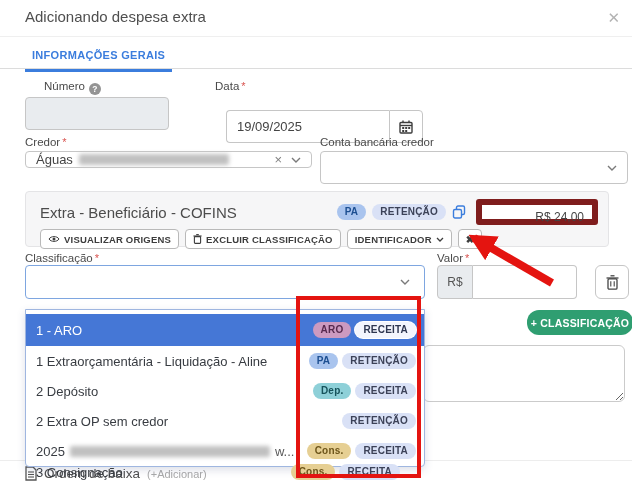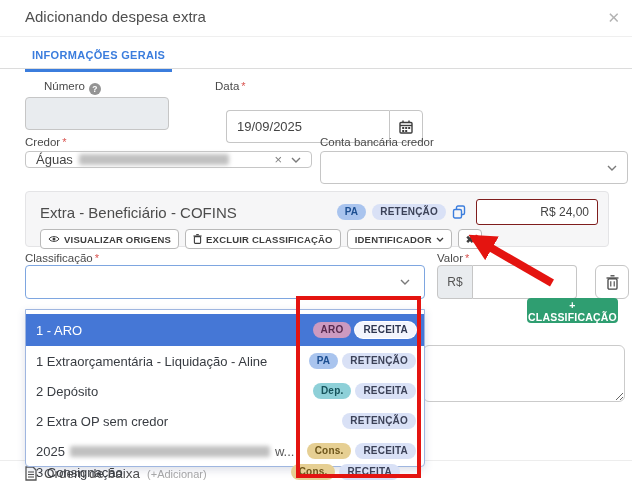--- a/index.html
+++ b/index.html
@@ -44,21 +44,21 @@
   .conta-select { left:320px; top:151px; width:308px; height:33px; padding:0 10px; }
   .blur-bar { display:inline-block; height:11px; border-radius:2px; background:#c0c0c0; filter:blur(2px); }
   .sel-right { margin-left:auto; display:flex; align-items:center; gap:9px; color:#808080; }
   .clear-x { font-size:13px; color:#808080; }
   .chev { display:inline-block; }
 
   
   .card { left:25px; top:191px; width:584px; height:56px; background:#f6f6f7; border:1px solid #e4e4e6; border-radius:4px; }
   .card-top { display:flex; align-items:center; padding:7px 10px 0 14px; gap:6px; }
   .card-title { font-size:15px; color:#4c4c4c; flex:1; white-space:nowrap; }
-  .amount-input { width:122px; height:26px; background:#fff; border:1px solid #7f1d1d; border-radius:3px;
+  .amount-input { width:122px; height:26px; background:#fff; border:6px solid #7f1d1d; border-radius:3px;
     font-size:12px; color:#444; text-align:right; padding:0 8px; line-height:24px; margin-left:4px; }
   .card-btns { display:flex; gap:6px; padding:4px 0 0 14px; }
   .mini-btn { height:20px; display:flex; align-items:center; gap:4px; padding:0 7px; border:1px solid #b9b9b9; border-radius:4px;
     background:#fff; font-size:9.5px; font-weight:bold; color:#3d3d3d; letter-spacing:.2px; cursor:pointer; white-space:nowrap; }
 
   
   .badge { font-size:10px; font-weight:bold; padding:3px 8px; border-radius:10px; line-height:1; white-space:nowrap; letter-spacing:.2px; }
   .b-pa       { background:#a9c4ee; color:#1d4f91; }
   .b-retencao { background:#d9e1f6; color:#3c4258; }
   .b-aro      { background:#cc9ac0; color:#572a4e; }
@@ -69,21 +69,21 @@
 
   
   .lbl-class { left:25px; top:252px; }
   .class-select { left:25px; top:265px; width:400px; height:34px; border:1px solid #7ea6e0; padding:0 14px; }
   .lbl-valor { left:437px; top:252px; }
   .valor-group { left:437px; top:265px; display:flex; height:34px; }
   .valor-addon { width:36px; background:#e9ecef; border:1px solid #c6c6c6; border-radius:4px 0 0 4px; display:flex; align-items:center; justify-content:center; font-size:12px; color:#555; }
   .valor-input { width:104px; background:#fff; border:1px solid #c6c6c6; border-left:none; border-radius:0 4px 4px 0; }
   .trash-btn { left:595px; top:265px; width:34px; height:34px; border:1px solid #c6c6c6; border-radius:6px; background:#fff; display:flex; align-items:center; justify-content:center; cursor:pointer; }
 
-  .add-btn { left:527px; top:298px; width:91px; height:25px; background:#2f9e71; border:none; border-radius:4px;
+  .add-btn { left:527px; top:310px; width:106px; height:25px; background:#2f9e71; border:none; border-radius:12px;
     color:#fff; font-size:10.5px; font-weight:bold; letter-spacing:.2px; cursor:pointer; font-family:"Liberation Sans",sans-serif; }
 
   .notes-area { left:423px; top:345px; width:202px; height:57px; border:1px solid #cbcbcb; border-radius:6px; resize:both; font-family:"Liberation Sans",sans-serif; }
 
   .hr2 { left:0; top:460px; width:632px; height:1px; background:#ededed; }
 
   
   .footer-row { left:25px; top:466px; display:flex; align-items:center; gap:7px; z-index:1; }
   .footer-label { font-size:13.5px; color:#4f4f4f; }
   .footer-add { font-size:11px; color:#a9a9a9; cursor:pointer; }

